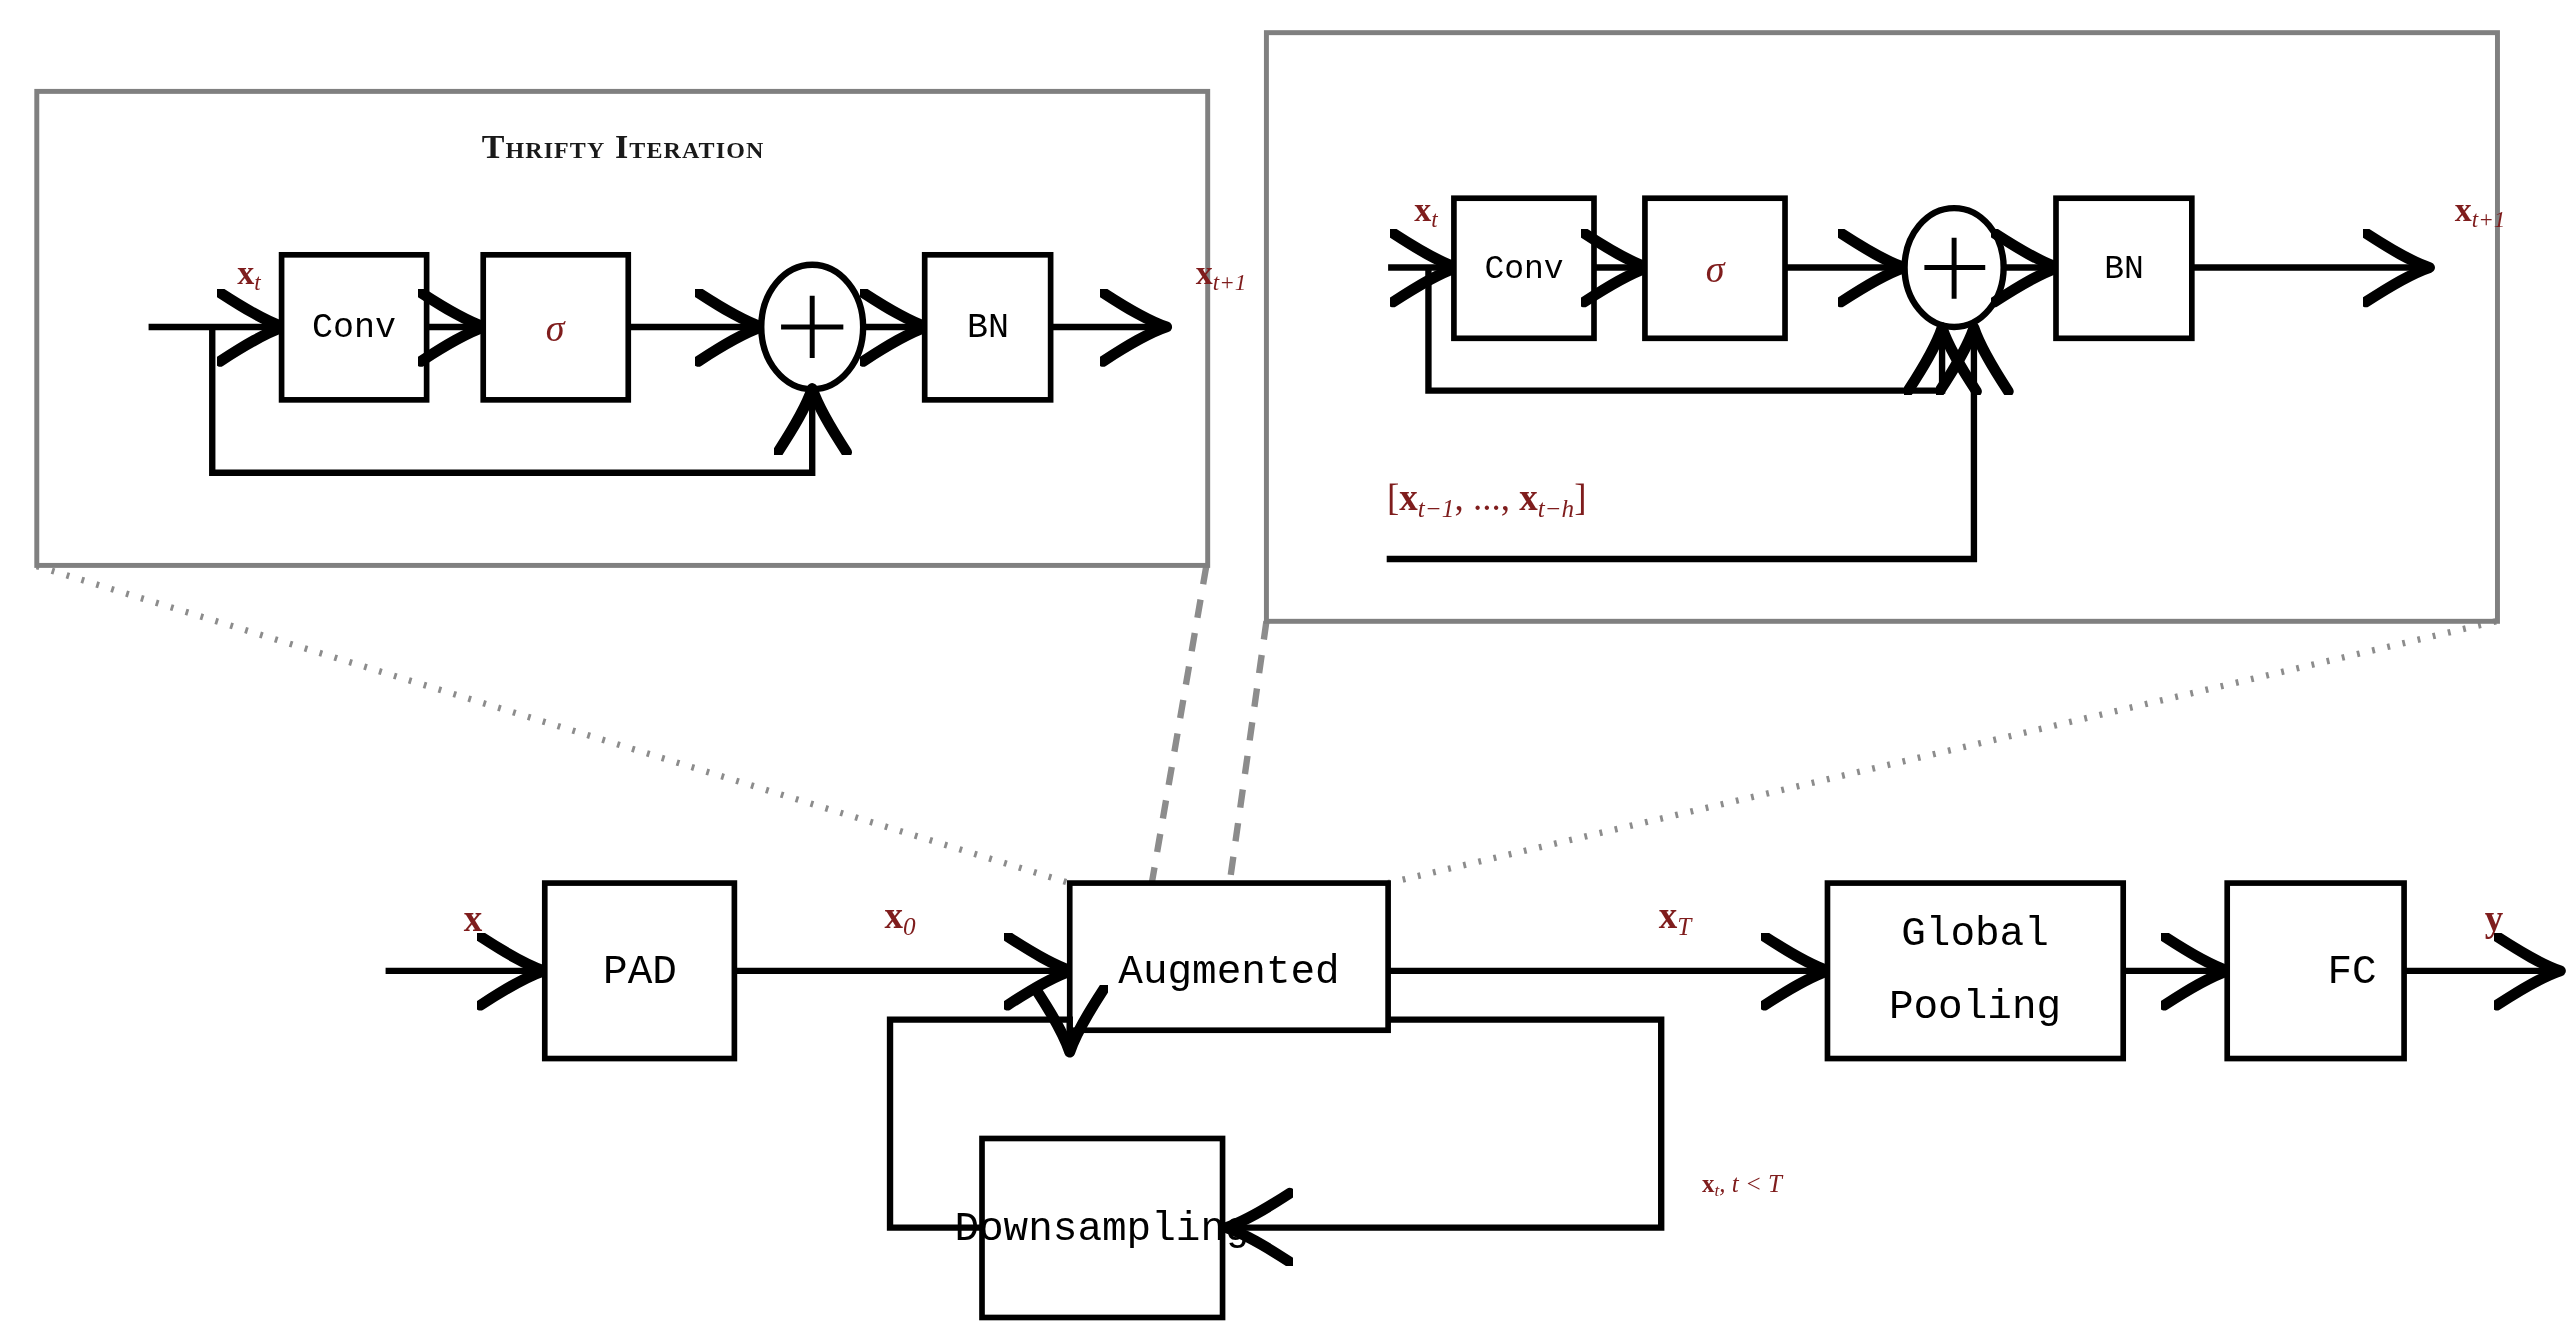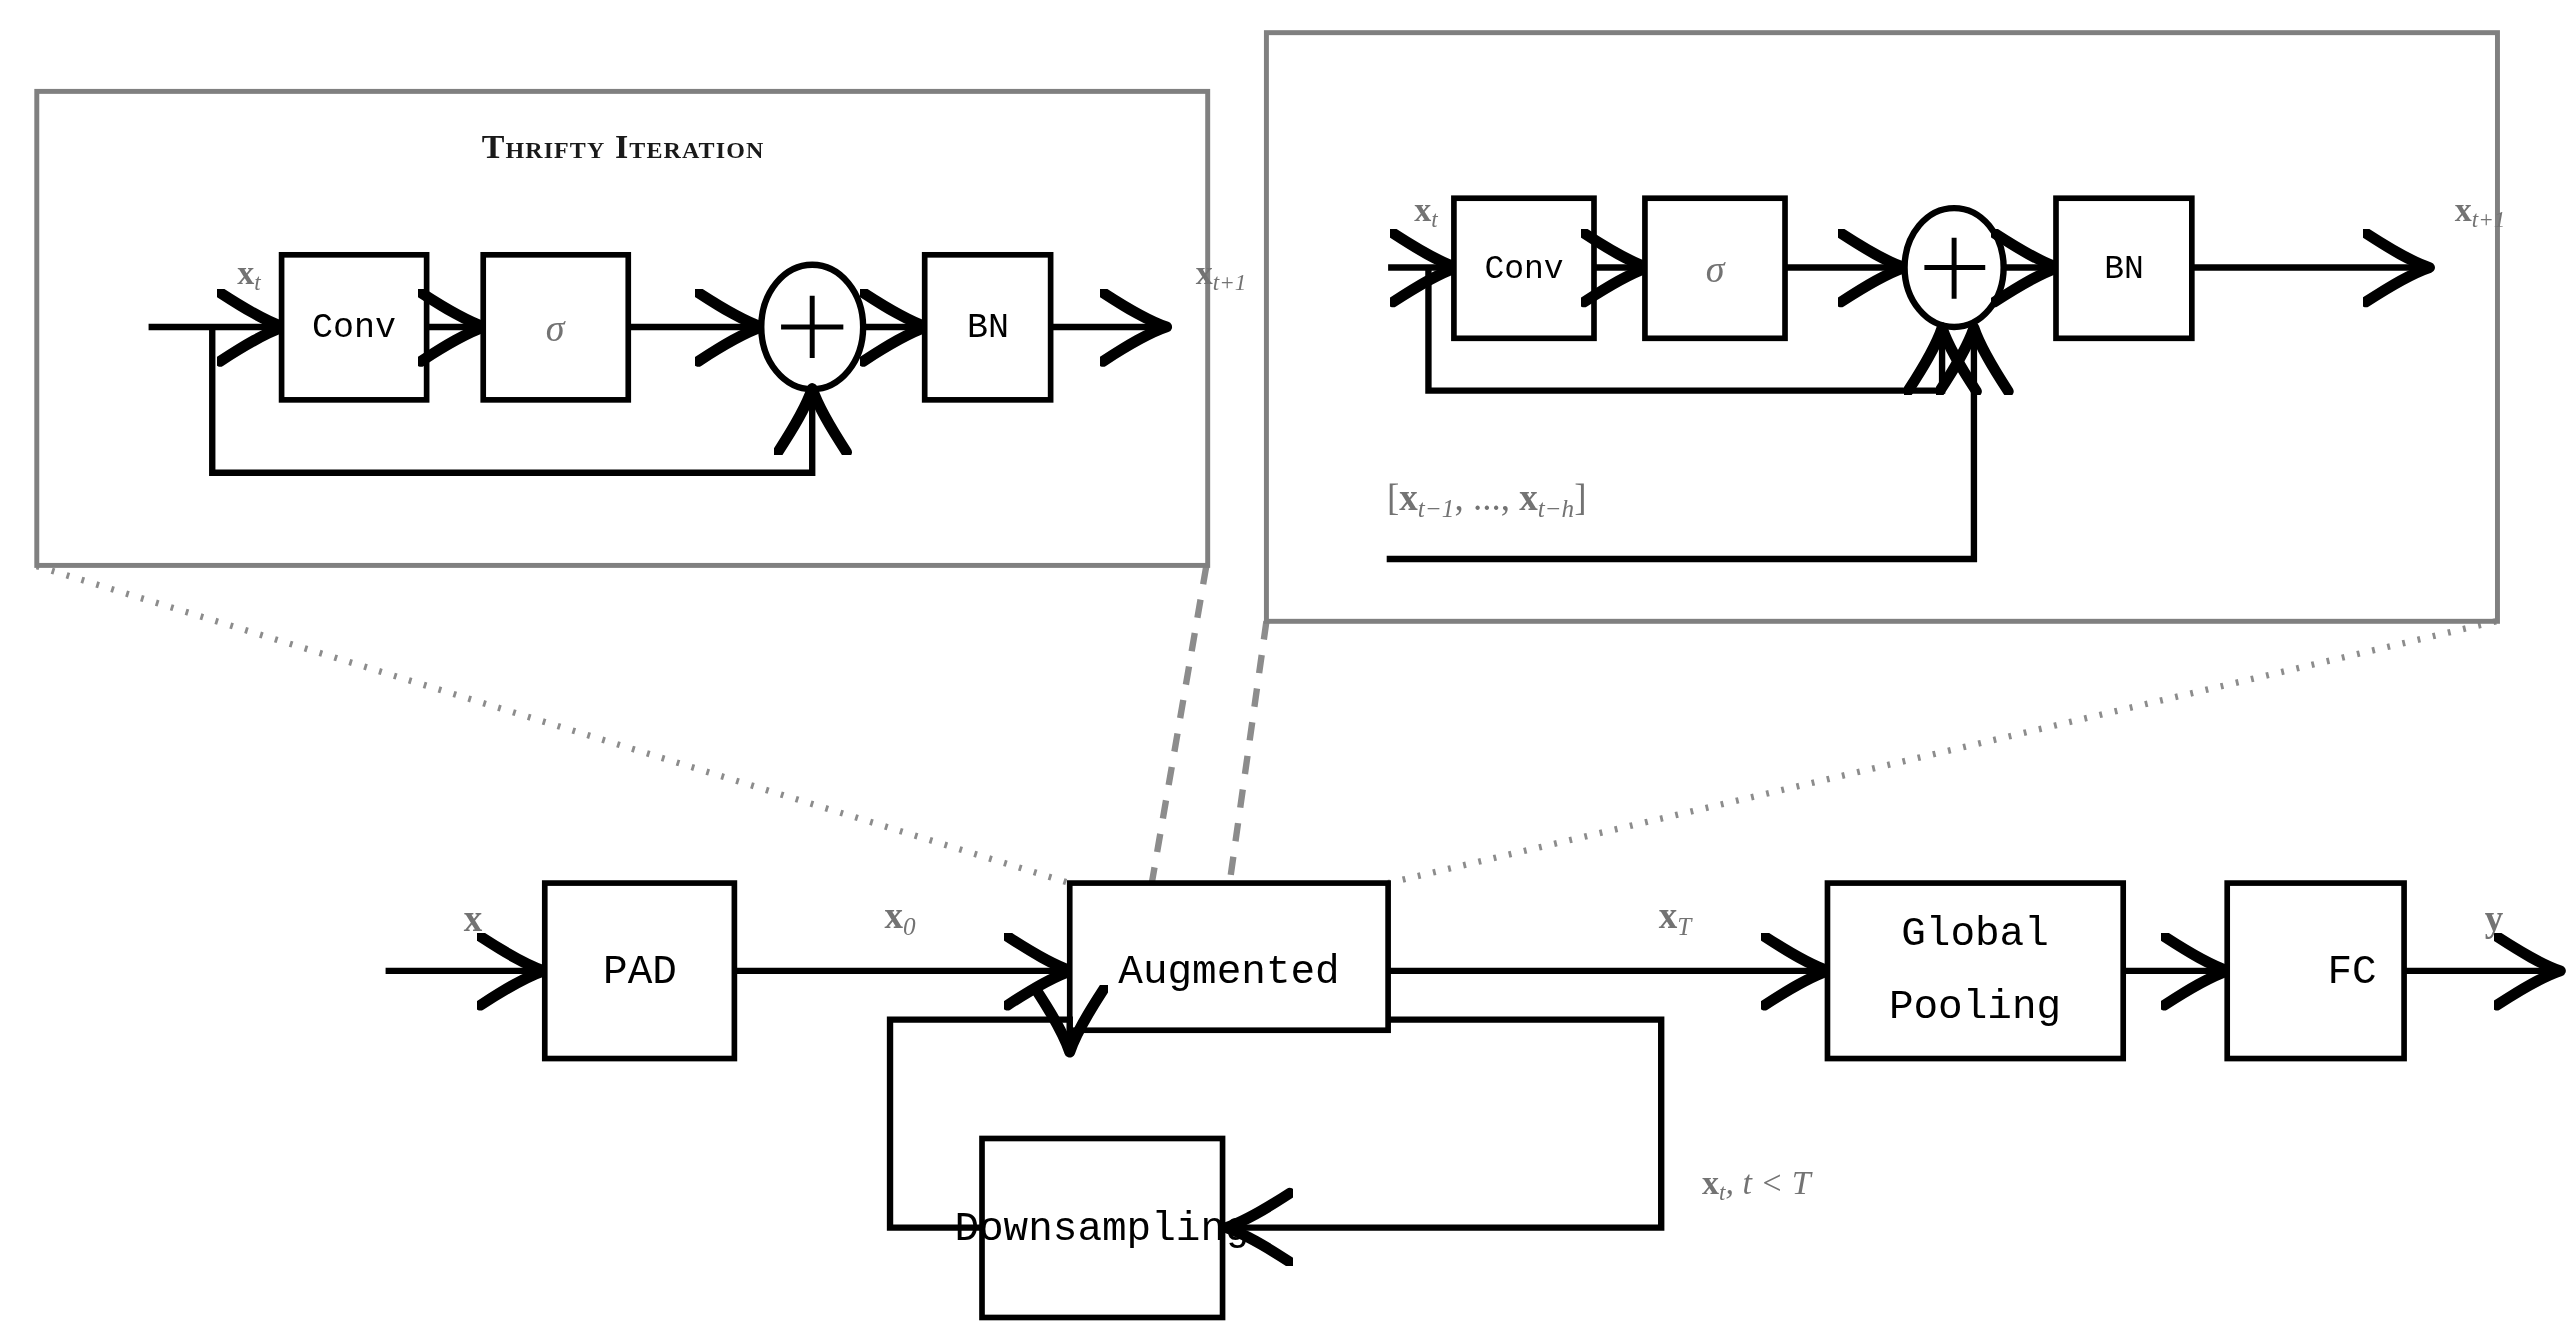--- a/index.html
+++ b/index.html
@@ -59,21 +59,21 @@
     fill: none;
     stroke: #8c8c8c;
     stroke-width: 9;
     stroke-linecap: butt;
     stroke-dasharray: 26 22;
   }
   
   .lbl {
     position: absolute;
     white-space: nowrap;
-    color: #737373;
+    color: #7f1d1d;
     line-height: 1;
   }
   .panel-title {
     font-family: "Liberation Serif", "DejaVu Serif", serif;
     font-variant: small-caps;
     font-size: 34px;
     letter-spacing: 1.1px;
     color: #1a1a1a;
   }
   .block-label {
@@ -255,18 +255,18 @@
   </div>
 
   <div class="lbl math centered" style="left:1675px; top:918px; font-size:37px;">
     <span class="v">x</span><sub>T</sub>
   </div>
 
   <div class="lbl math centered" style="left:2494px; top:918px; font-size:37px;">
     <span class="v">y</span>
   </div>
 
-  <div class="lbl math midleft" style="left:1702px; top:1185px; font-size:34px;">
+  <div class="lbl math midleft" style="left:1702px; top:1185px; font-size:25px;">
     <span class="v">x</span><sub>t</sub><span class="it">, t &lt; T</span>
   </div>
 
 </div>
 
 
 </body></html>

